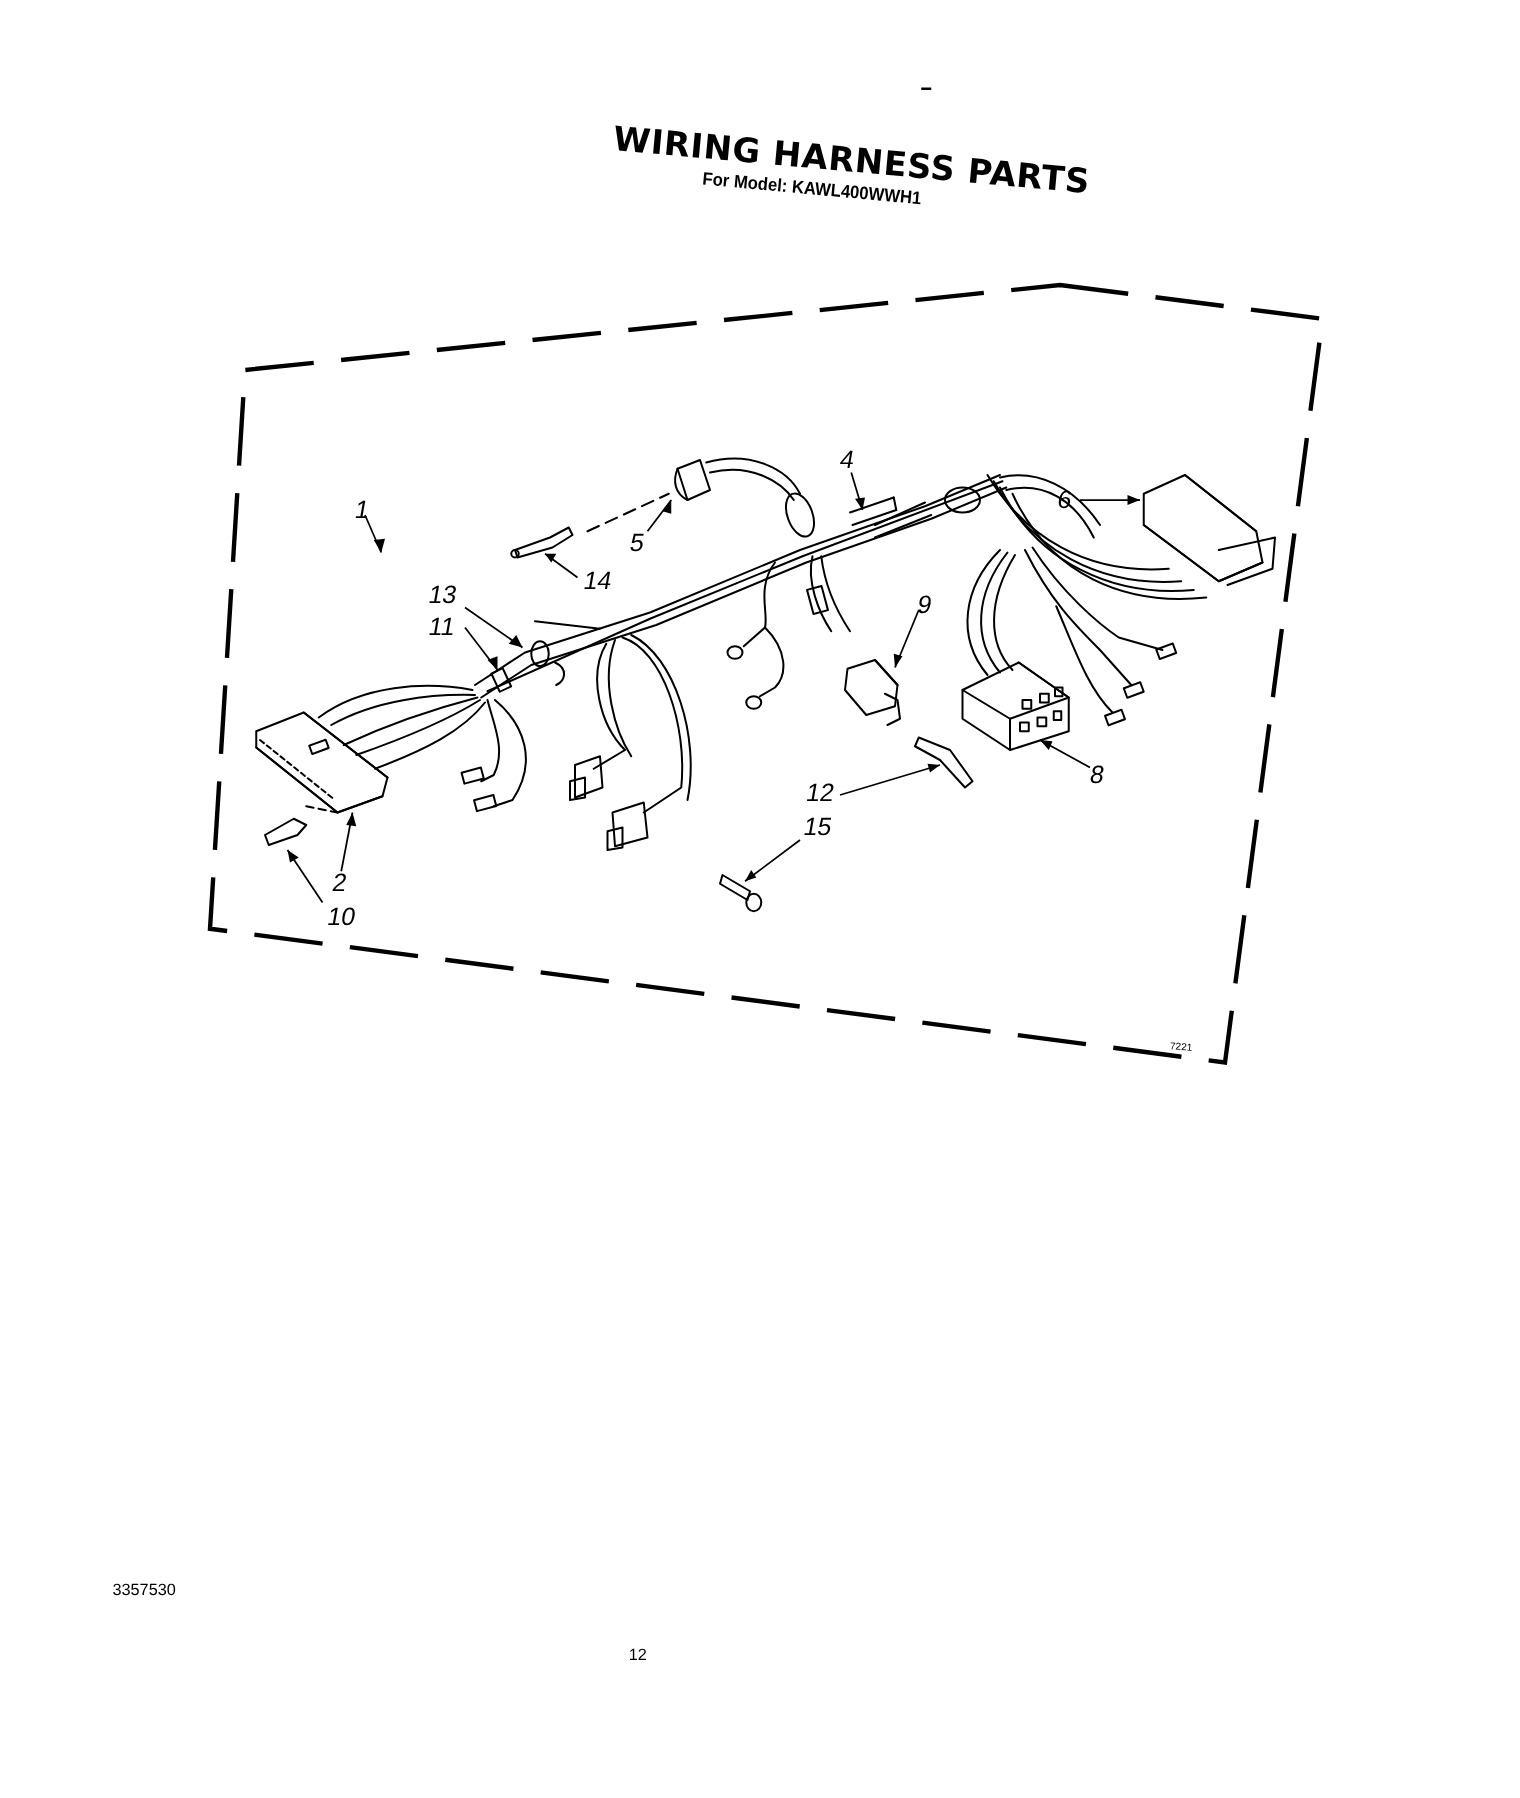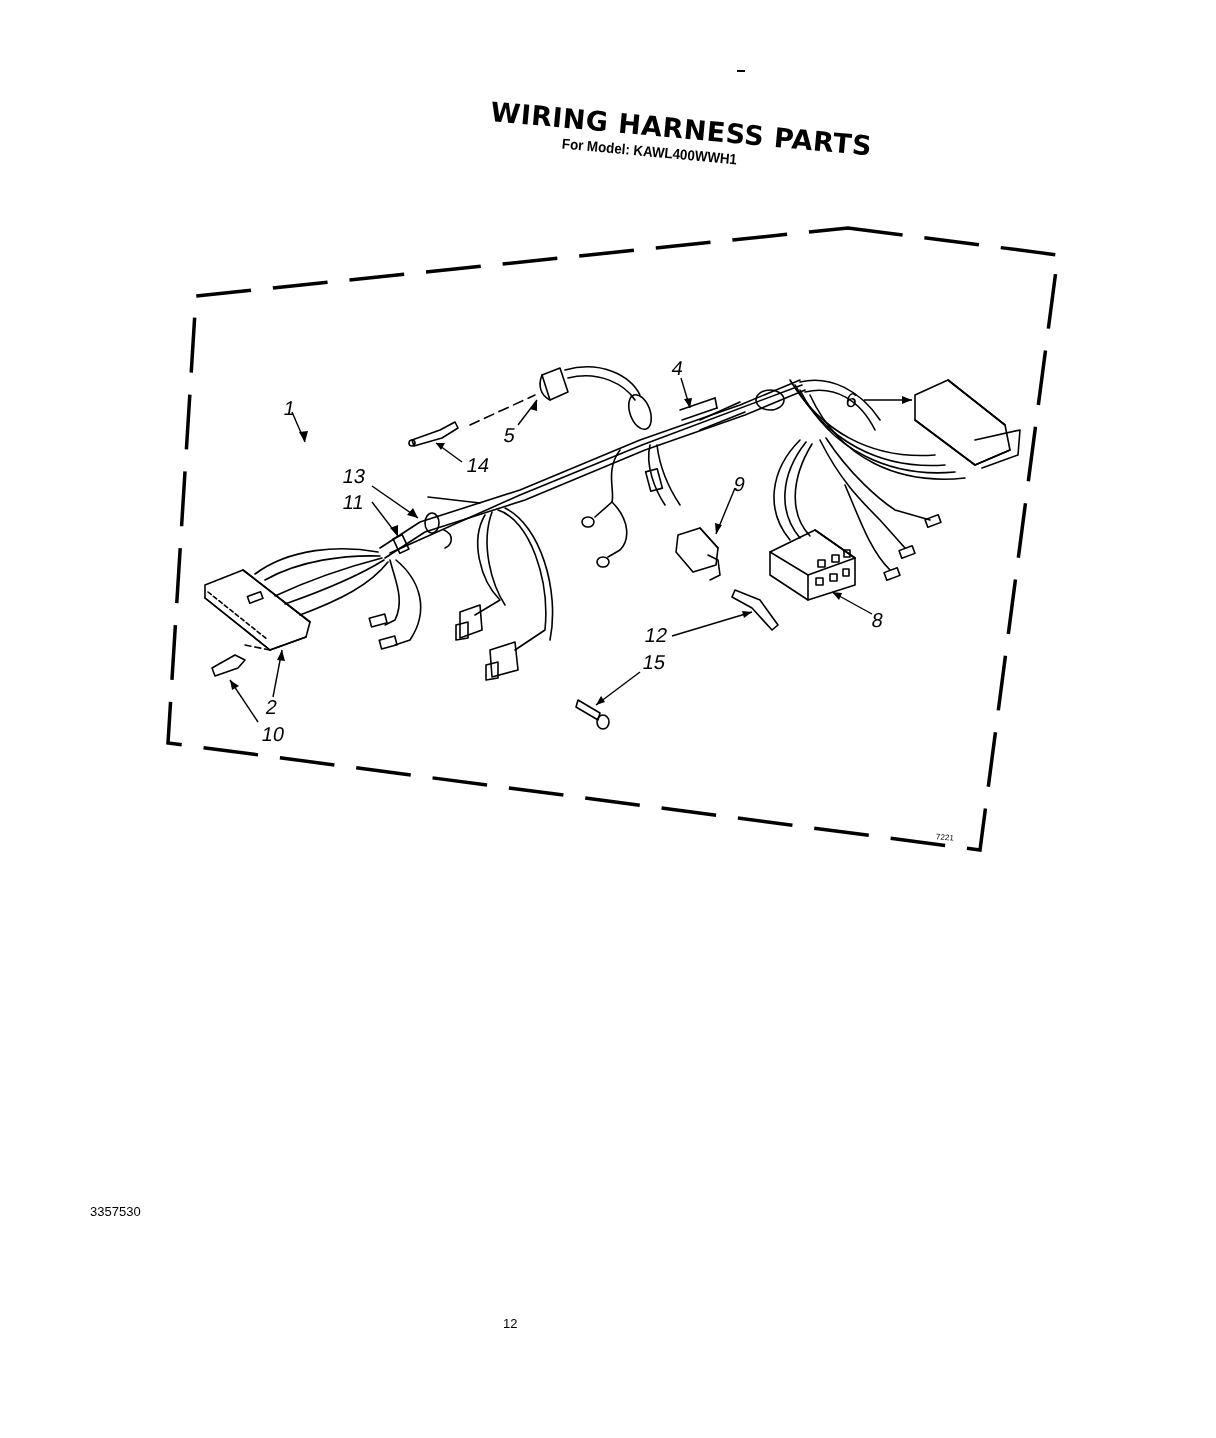--- a/index.html
+++ b/index.html
@@ -4,21 +4,21 @@
   <style>
     html, body { margin: 0; padding: 0; background: #ffffff; }
     body { width: 1216px; height: 1438px; position: relative; overflow: hidden;
            font-family: "Liberation Sans", sans-serif; color: #000; }
     .title-wrap { position: absolute; left: 492px; top: 96px; transform-origin: 0 0; transform: rotate(5.2deg); }
     .title { font-family: "DejaVu Sans", sans-serif; font-weight: bold; font-size: 27px; letter-spacing: 0.5px; white-space: nowrap; }
     .subtitle { font-family: "Liberation Sans", sans-serif; font-weight: bold; font-size: 14.5px; margin-left: 74px; margin-top: 2px; white-space: nowrap; transform: scaleX(0.92); transform-origin: 0 0; }
     .diagram { position: absolute; left: 0; top: 0; width: 1216px; height: 900px; }
     .callout { position: absolute; font-family: "Liberation Sans", sans-serif; font-size: 20px; line-height: 1; transform: skewX(-10deg); }
     .figcode { position: absolute; left: 936px; top: 833px; font-size: 8px; font-family: "Liberation Sans", sans-serif; transform: rotate(4deg); }
-    .docnum { position: absolute; left: 90px; top: 1204px; font-size: 13px; font-family: "Liberation Sans", sans-serif; text-align: center; }
+    .docnum { position: absolute; left: 90px; top: 1264px; font-size: 13px; font-family: "Liberation Sans", sans-serif; text-align: center; }
     .pagenum { position: absolute; left: 503px; top: 1316px; font-size: 13px; font-family: "Liberation Sans", sans-serif; }
     .stray { position: absolute; left: 737px; top: 70px; width: 8px; height: 2px; background: #000; }
   </style>
 </head>
 <body>
 
 <div class="stray"></div>
 
 <div class="title-wrap">
   <div class="title">WIRING HARNESS PARTS</div>

